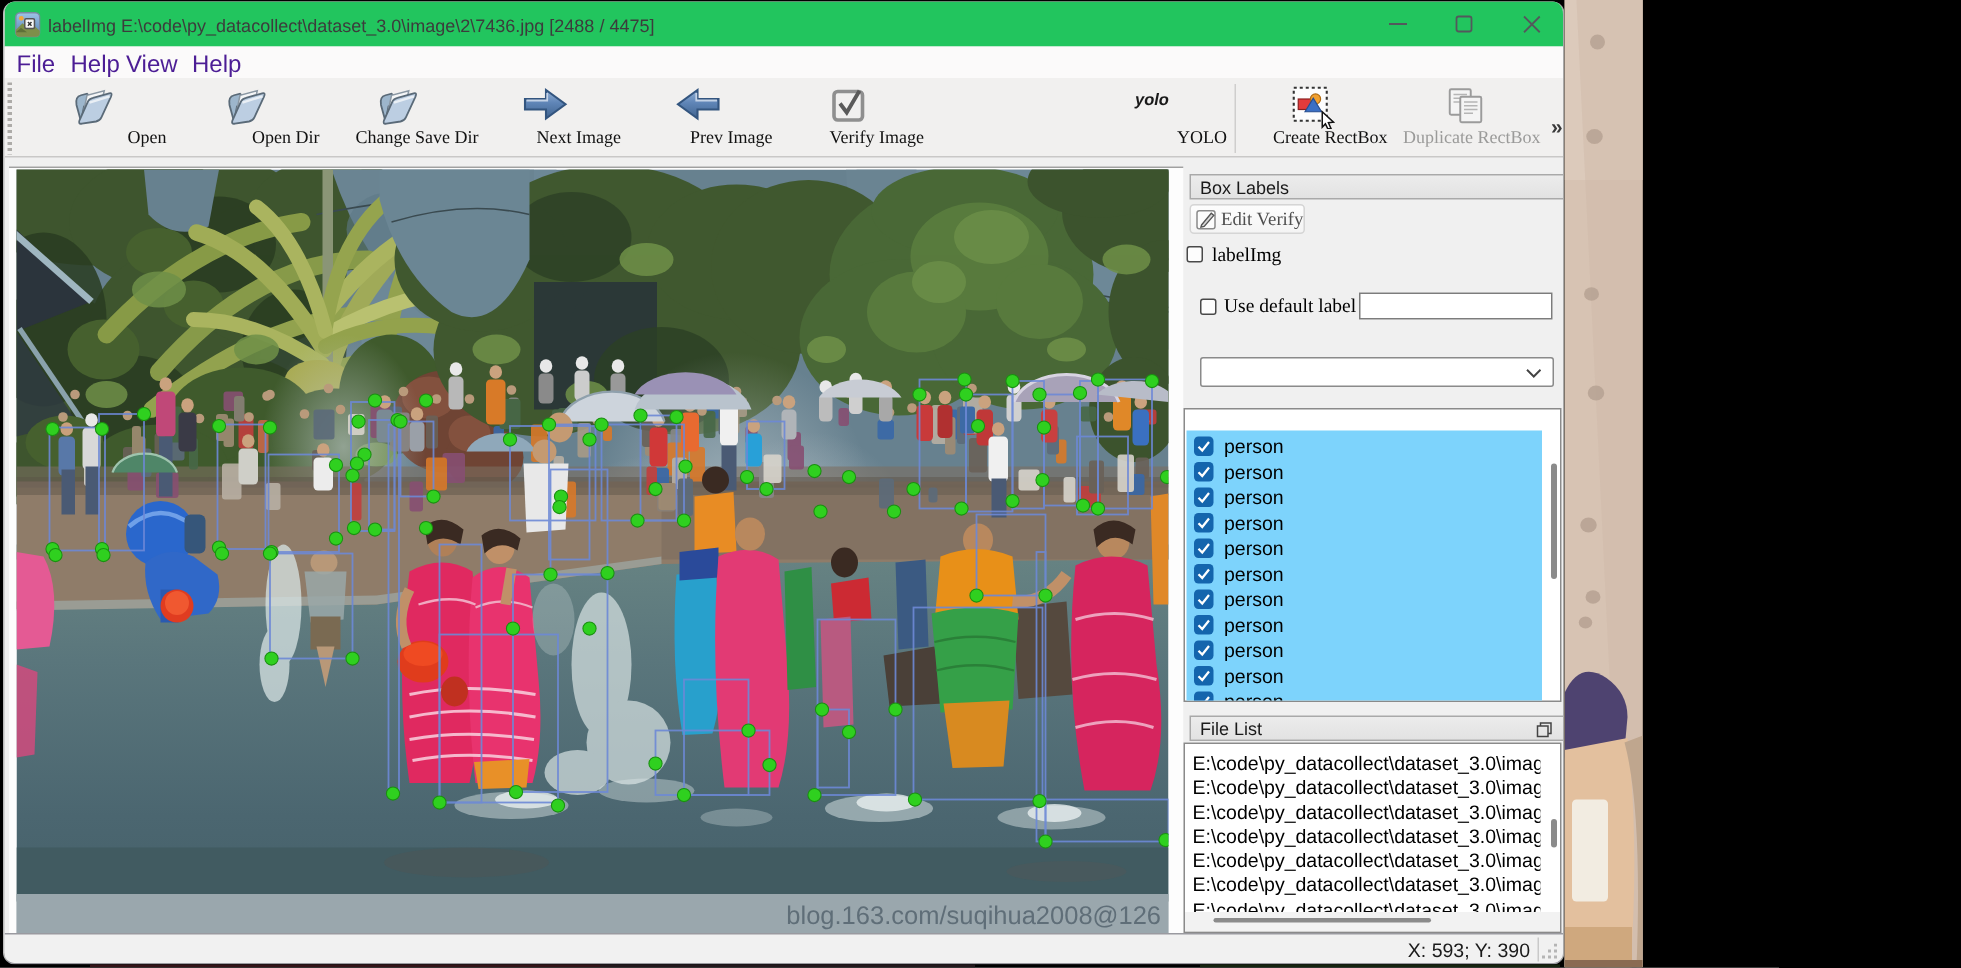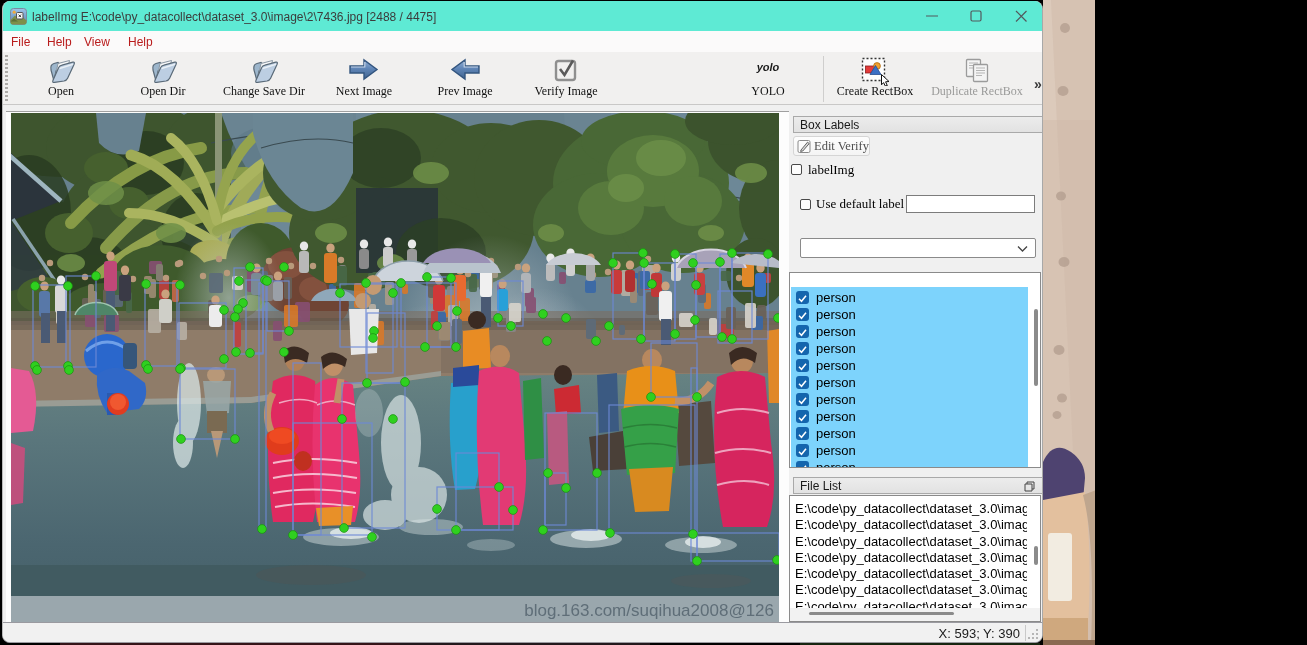--- a/index.html
+++ b/index.html
@@ -1,26 +1,26 @@
 <!DOCTYPE html>
 <html><head>
 <meta charset="utf-8">
 <style>
   html,body{margin:0;padding:0;background:#000;width:1307px;height:645px;overflow:hidden}
   *{box-sizing:border-box}
   .abs{position:absolute}
   body{font-family:"Liberation Sans",sans-serif;position:relative}
   #wall{left:1043px;top:0;width:52px;height:645px;background:#d8c2ac;overflow:hidden}
   #win{left:2px;top:1px;width:1041px;height:642px;background:#f0f0f0;border-radius:8px;overflow:hidden;border-left:1px solid #bbb;border-right:1px solid #a8a8a8;border-bottom:1px solid #9a9aa0;}
-  #titlebar{left:0;top:0;width:100%;height:30px;background:#5eead4}
+  #titlebar{left:0;top:0;width:100%;height:30px;background:#22c55e}
   #title-text{left:29px;top:9px;font-size:12px;color:#3c3c3c;letter-spacing:0px;white-space:nowrap}
-  #menubar{left:0;top:30px;width:100%;height:21px;background:#fbfafa;color:#b91c1c;font-size:12px}
+  #menubar{left:0;top:30px;width:100%;height:21px;background:#fbfafa;color:#4c1d95;font-size:16px}
   #menubar span{position:absolute;top:4px}
   #toolbar{left:0;top:51px;width:100%;height:53px;background:#f1f0ef;border-bottom:1px solid #c9c8c7}
-  .titem{position:absolute;top:0;height:53px;text-align:center;font-family:"Liberation Serif",serif;font-size:12px;color:#111}
+  .titem{position:absolute;top:0;height:53px;text-align:right;font-family:"Liberation Serif",serif;font-size:12px;color:#111}
   .titem .lbl{position:absolute;bottom:6px;left:0;width:100%;white-space:nowrap}
   .titem.dis{color:#9a9a99}
   .ticon{position:absolute;top:5px;left:50%;transform:translateX(-50%)}
   #canvasarea{left:3px;top:110px;width:783px;height:511px;background:#fdfdfd;border-top:1px solid #a0a0a0;}
   #photo{left:8px;top:112px;width:768px;height:509px;}
   #rightpanel{left:786px;top:105px;width:257px;height:518px;background:#f0f0f0}
   #statusbar{left:0;top:621px;width:100%;height:21px;background:#f1f1f1;border-top:1px solid #9a9aa0}
 </style>
 </head>
 <body>

